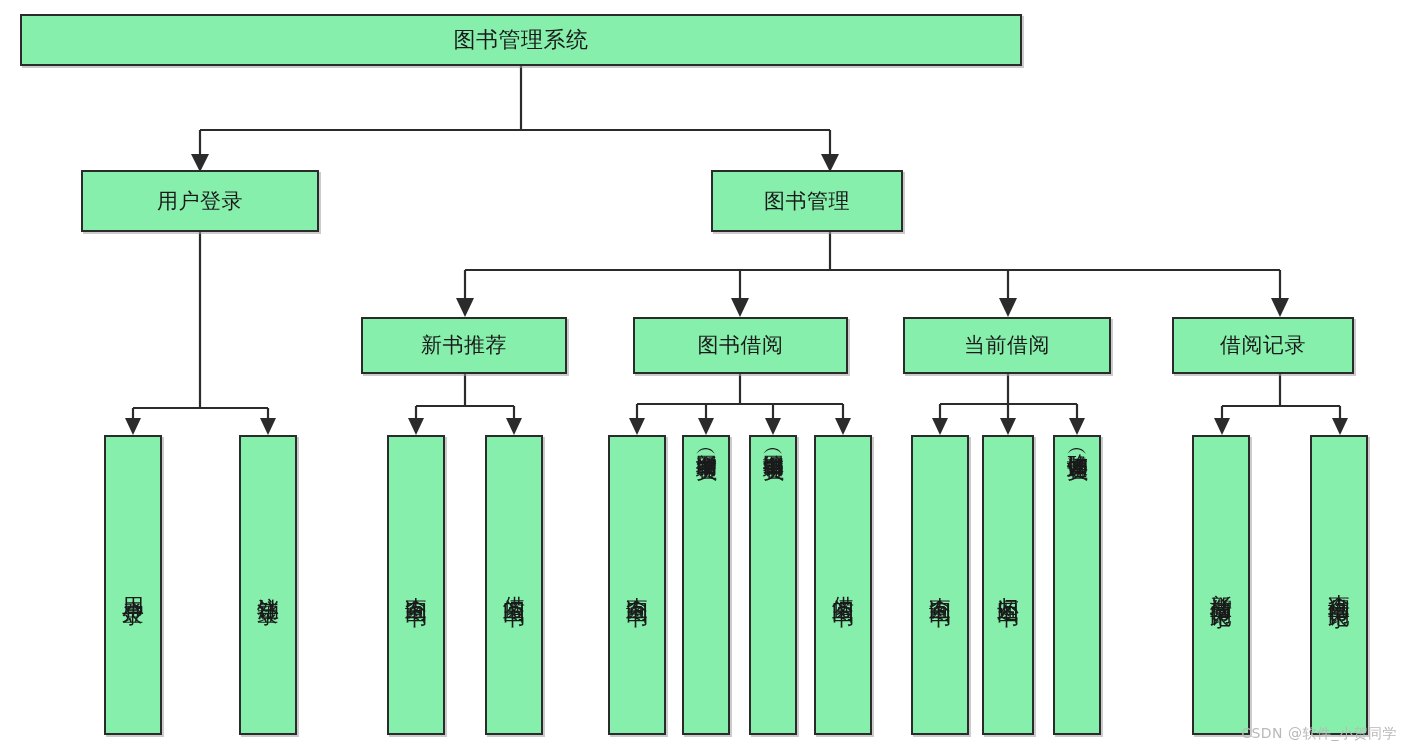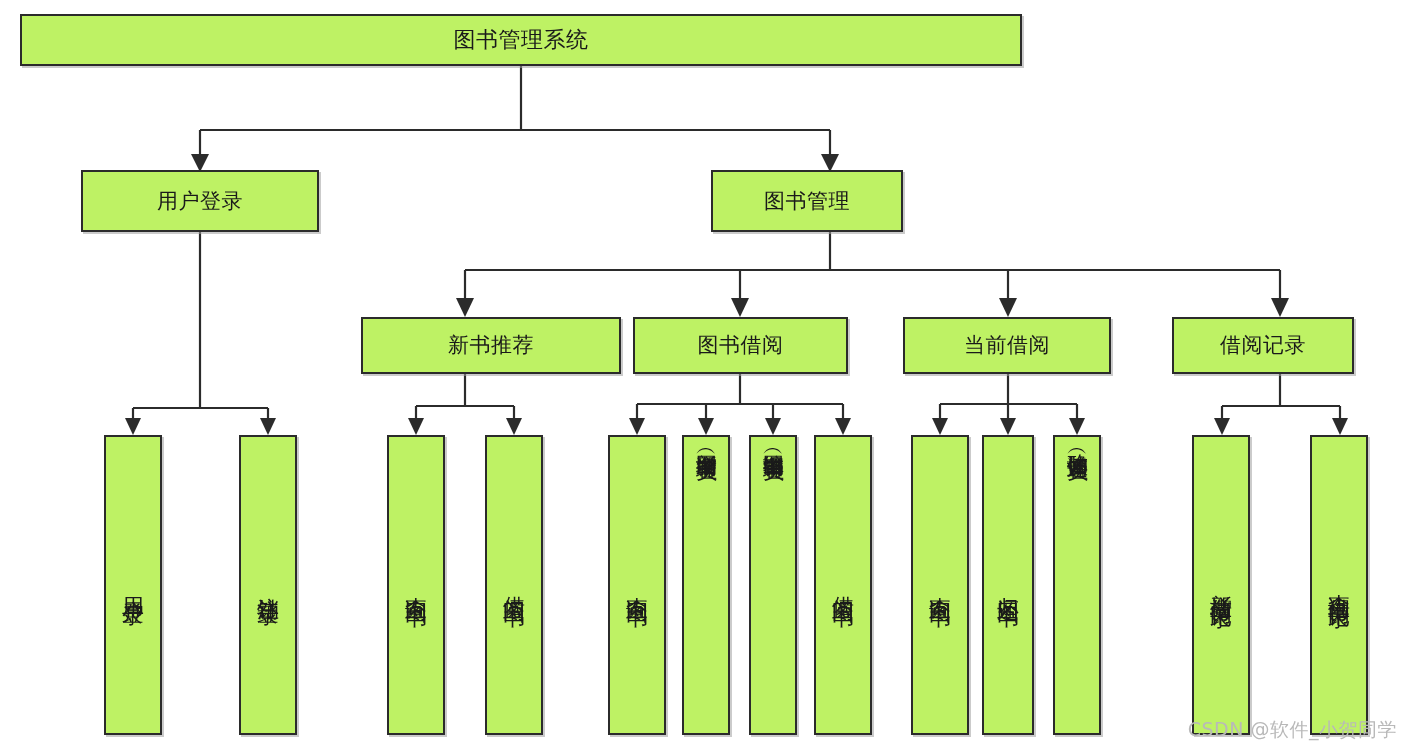--- a/index.html
+++ b/index.html
@@ -18,21 +18,21 @@
     position: absolute;
     left: 0;
     top: 0;
     width: 1405px;
     height: 747px;
   }
   
   .node {
     position: absolute;
     box-sizing: border-box;
-    background: #bef264;
+    background: #86efac;
     border: 2px solid #2b2b2b;
     box-shadow: 2px 2px 0 0 rgba(160,160,160,0.55);
     display: flex;
     align-items: center;
     justify-content: center;
   }
   .node-label {
     color: #1a1a1a;
     letter-spacing: 0.5px;
     white-space: nowrap;
@@ -78,21 +78,21 @@
     stroke: #2b2b2b;
     stroke-width: 2.2;
     fill: none;
   }
   .arrow-head { fill: #2b2b2b; stroke: none; }
   
   #watermark {
     position: absolute;
     right: 8px;
     bottom: 4px;
-    font-size: 19px;
+    font-size: 14px;
     color: #b9b9b9;
     white-space: nowrap;
     letter-spacing: 0.5px;
   }
 </style>
 </head>
 <body>
 
 <div id="diagram-root">
 
@@ -165,21 +165,21 @@
   </div>
 
   <div class="node horiz" style="left:81px; top:170px; width:238px; height:62px;">
     <span class="node-label">用户登录</span>
   </div>
 
   <div class="node horiz" style="left:711px; top:170px; width:192px; height:62px;text-align:center;">
     <span class="node-label">图书管理</span>
   </div>
 
-  <div class="node horiz" style="left:361px; top:317px; width:260px; height:57px;">
+  <div class="node horiz" style="left:361px; top:317px; width:206px; height:57px;">
     <span class="node-label">新书推荐</span>
   </div>
 
   <div class="node horiz" style="left:633px; top:317px; width:215px; height:57px;">
     <span class="node-label">图书借阅</span>
   </div>
 
   <div class="node horiz" style="left:903px; top:317px; width:208px; height:57px;">
     <span class="node-label">当前借阅</span>
   </div>

